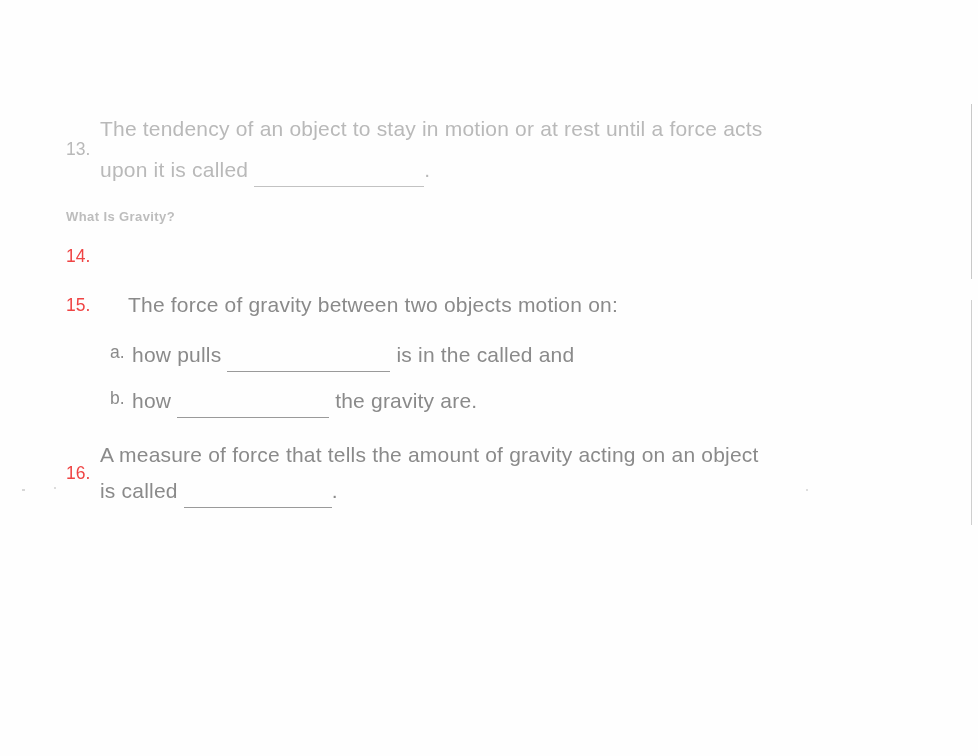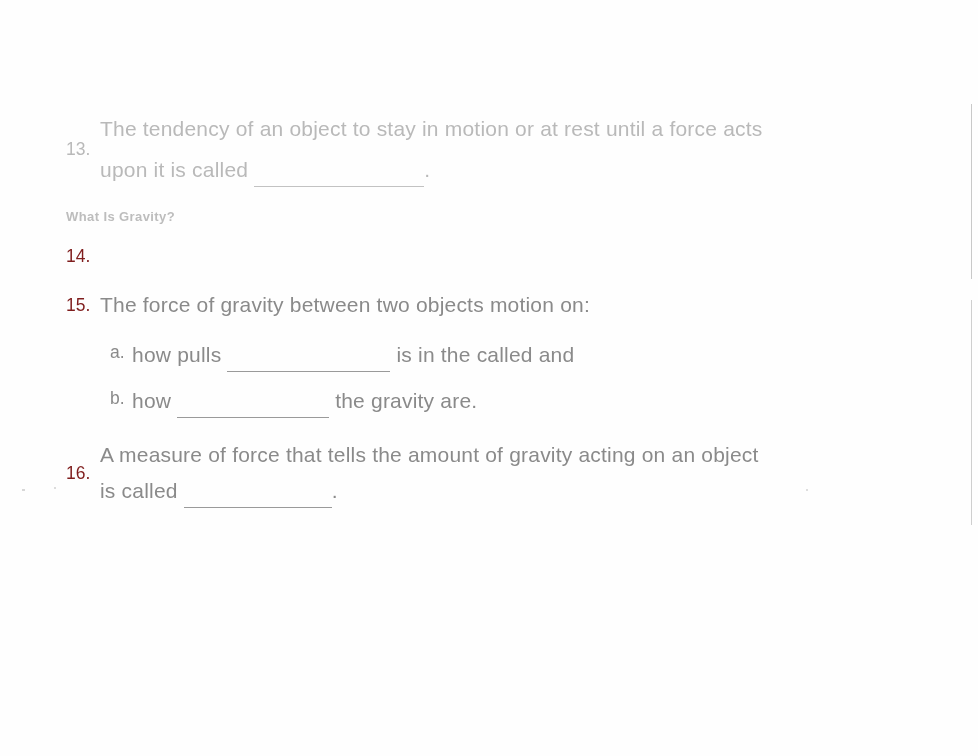--- a/index.html
+++ b/index.html
@@ -71,21 +71,21 @@
   .item {
     display: flex;
     align-items: center;
     margin-bottom: 10px;
     line-height: 1.62;
   }
   .num {
     width: 34px;
     flex: 0 0 34px;
     font-size: 17.5px;
-    color: #7f1d1d;
+    color: #ef4444;
   }
   .body-text {
     font-size: 21px;
     color: #8a8a8a;
     letter-spacing: 0.2px;
   }
 
   
   .faded .num,
   .faded .body-text {
@@ -128,21 +128,21 @@
     margin: 0 0 12px 0;
     padding-left: 44px;
     line-height: 1.62;
   }
   .sub .letter {
     flex: 0 0 22px;
     font-size: 17.5px;
     color: #8a8a8a;
   }
   .q14 { margin-top: 0; margin-bottom: 18px; }
-  .q15 { margin-bottom: 16px; }
+  .q15 { margin-bottom: 16px; gap: 28px; }
   .q16 { margin-top: 20px; }
   .q16 .body-text { display: block; }
   .q16 .line2 { margin-top: 2px; }
 </style>
 </head>
 <body>
 
 <div class="page">
 
   <div class="scan-edge-top"></div>

